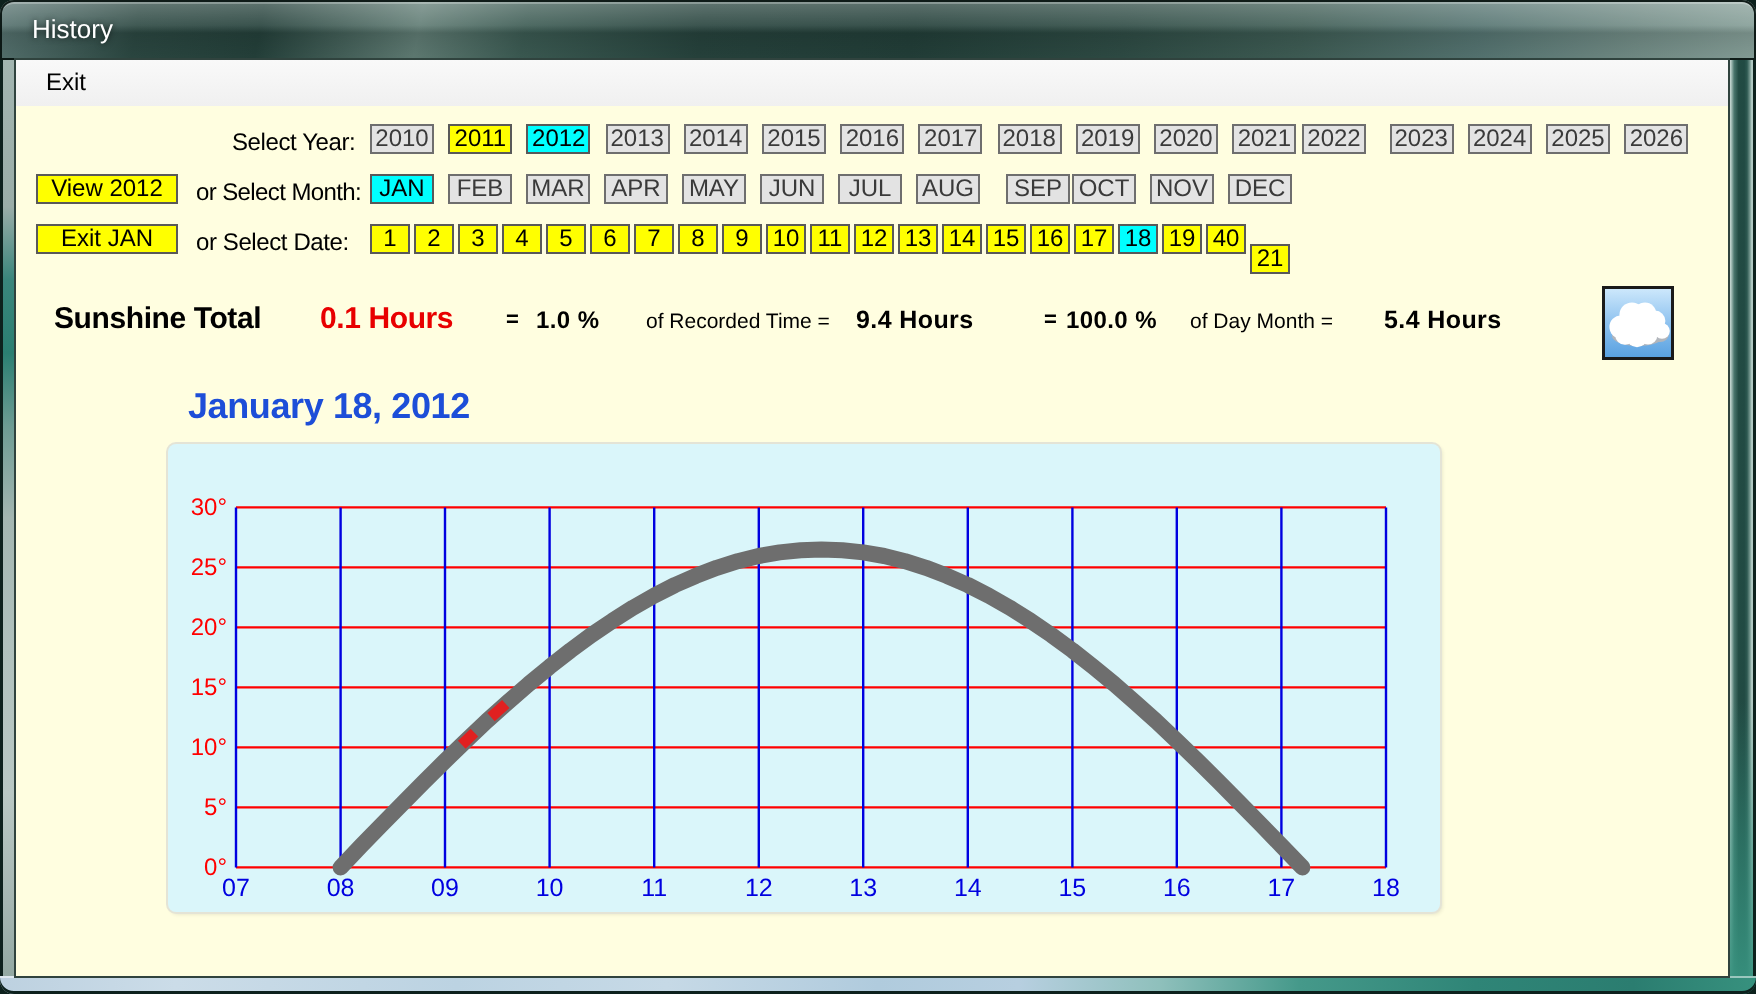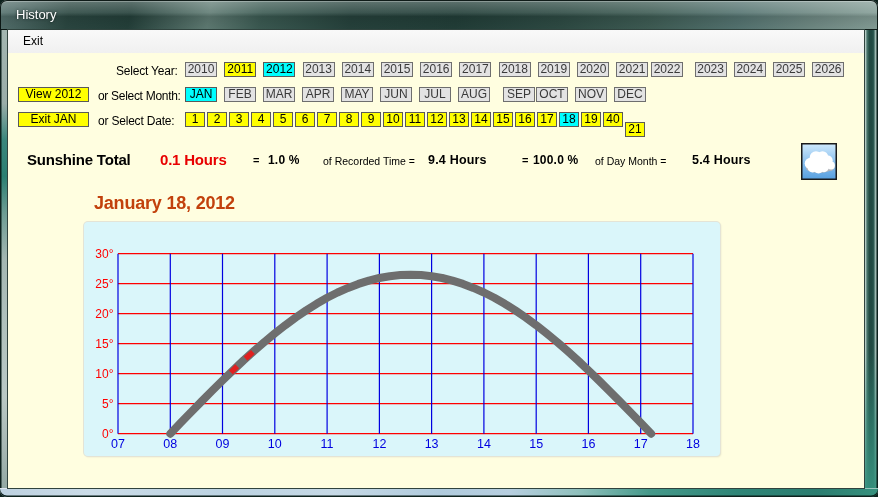--- a/index.html
+++ b/index.html
@@ -137,21 +137,21 @@
         <circle cx="26.5" cy="17.5" r="5.2" fill="#fff"></circle>
         <circle cx="17" cy="19.5" r="6.5" fill="#fff"></circle>
         <circle cx="30" cy="22.5" r="3.9" fill="#fff"></circle>
         <circle cx="11.5" cy="24.5" r="4.9" fill="#fff"></circle>
         <circle cx="17.5" cy="25.5" r="5.1" fill="#fff"></circle>
         <circle cx="23" cy="24.5" r="4.7" fill="#fff"></circle>
       </g>
     </svg>
   </div>
 
-  <div style="position:absolute;left:86px;top:163px;font-size:18px;font-weight:bold;letter-spacing:-.2px;color:#c2410c;">January 18, 2012</div>
+  <div style="position:absolute;left:86px;top:163px;font-size:18px;font-weight:bold;letter-spacing:-.2px;color:#1d4ed8;">January 18, 2012</div>
 
   <div class="panel">
     <svg width="636" height="234" viewBox="0 0 636 234">
       <line x1="34" y1="211.7" x2="609" y2="211.7" stroke="#f00" stroke-width="1.2"></line>
       <line x1="34" y1="181.7" x2="609" y2="181.7" stroke="#f00" stroke-width="1.2"></line>
       <line x1="34" y1="151.7" x2="609" y2="151.7" stroke="#f00" stroke-width="1.2"></line>
       <line x1="34" y1="121.7" x2="609" y2="121.7" stroke="#f00" stroke-width="1.2"></line>
       <line x1="34" y1="91.7" x2="609" y2="91.7" stroke="#f00" stroke-width="1.2"></line>
       <line x1="34" y1="61.7" x2="609" y2="61.7" stroke="#f00" stroke-width="1.2"></line>
       <line x1="34" y1="31.7" x2="609" y2="31.7" stroke="#f00" stroke-width="1.2"></line>

